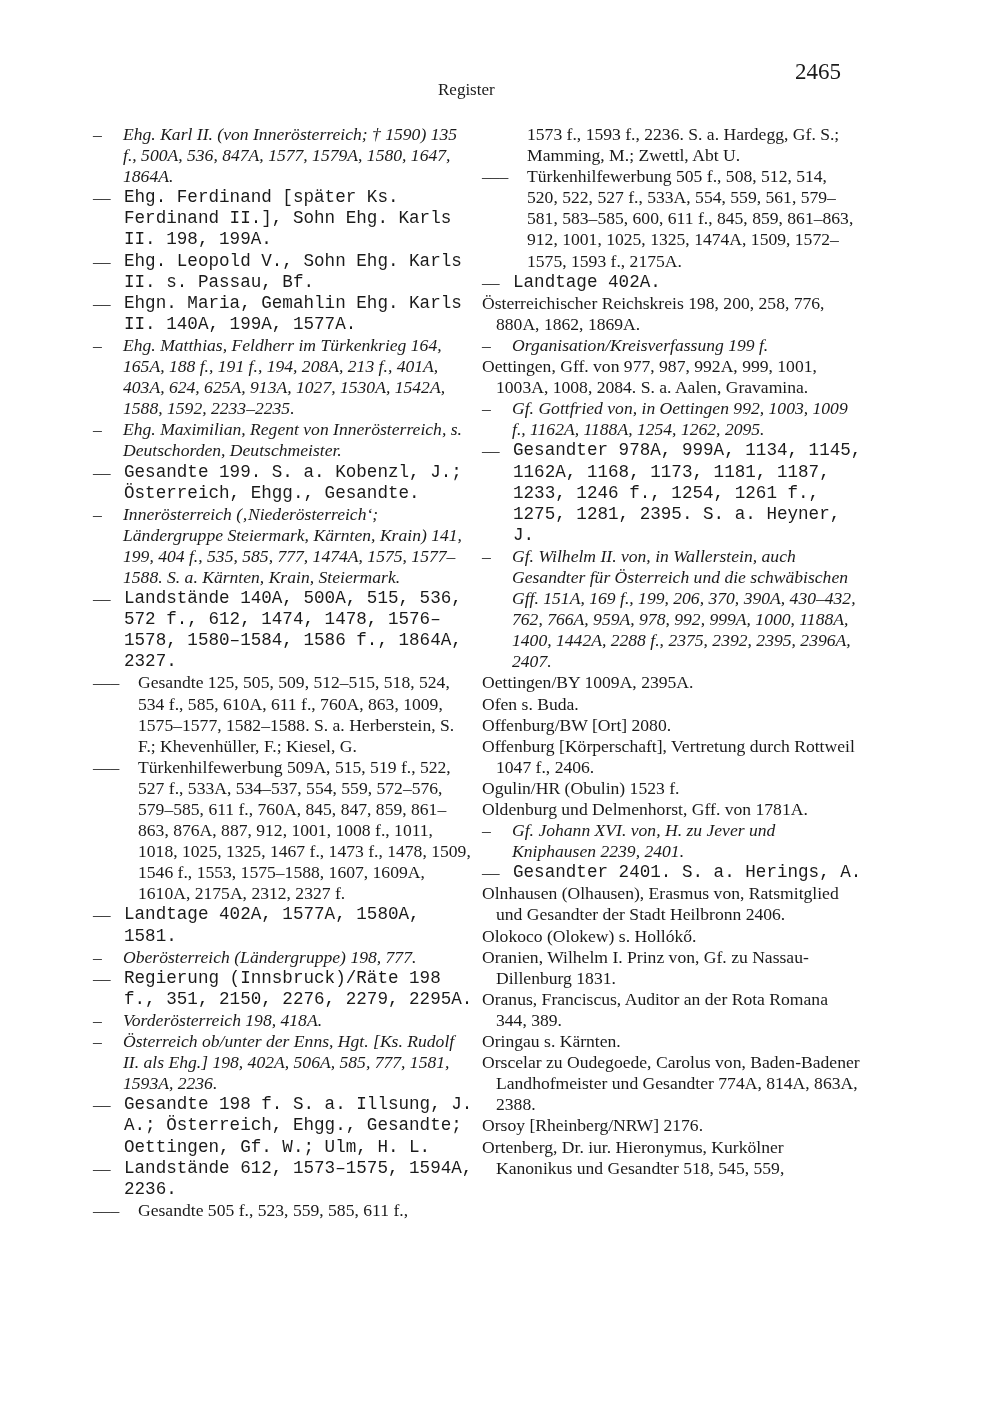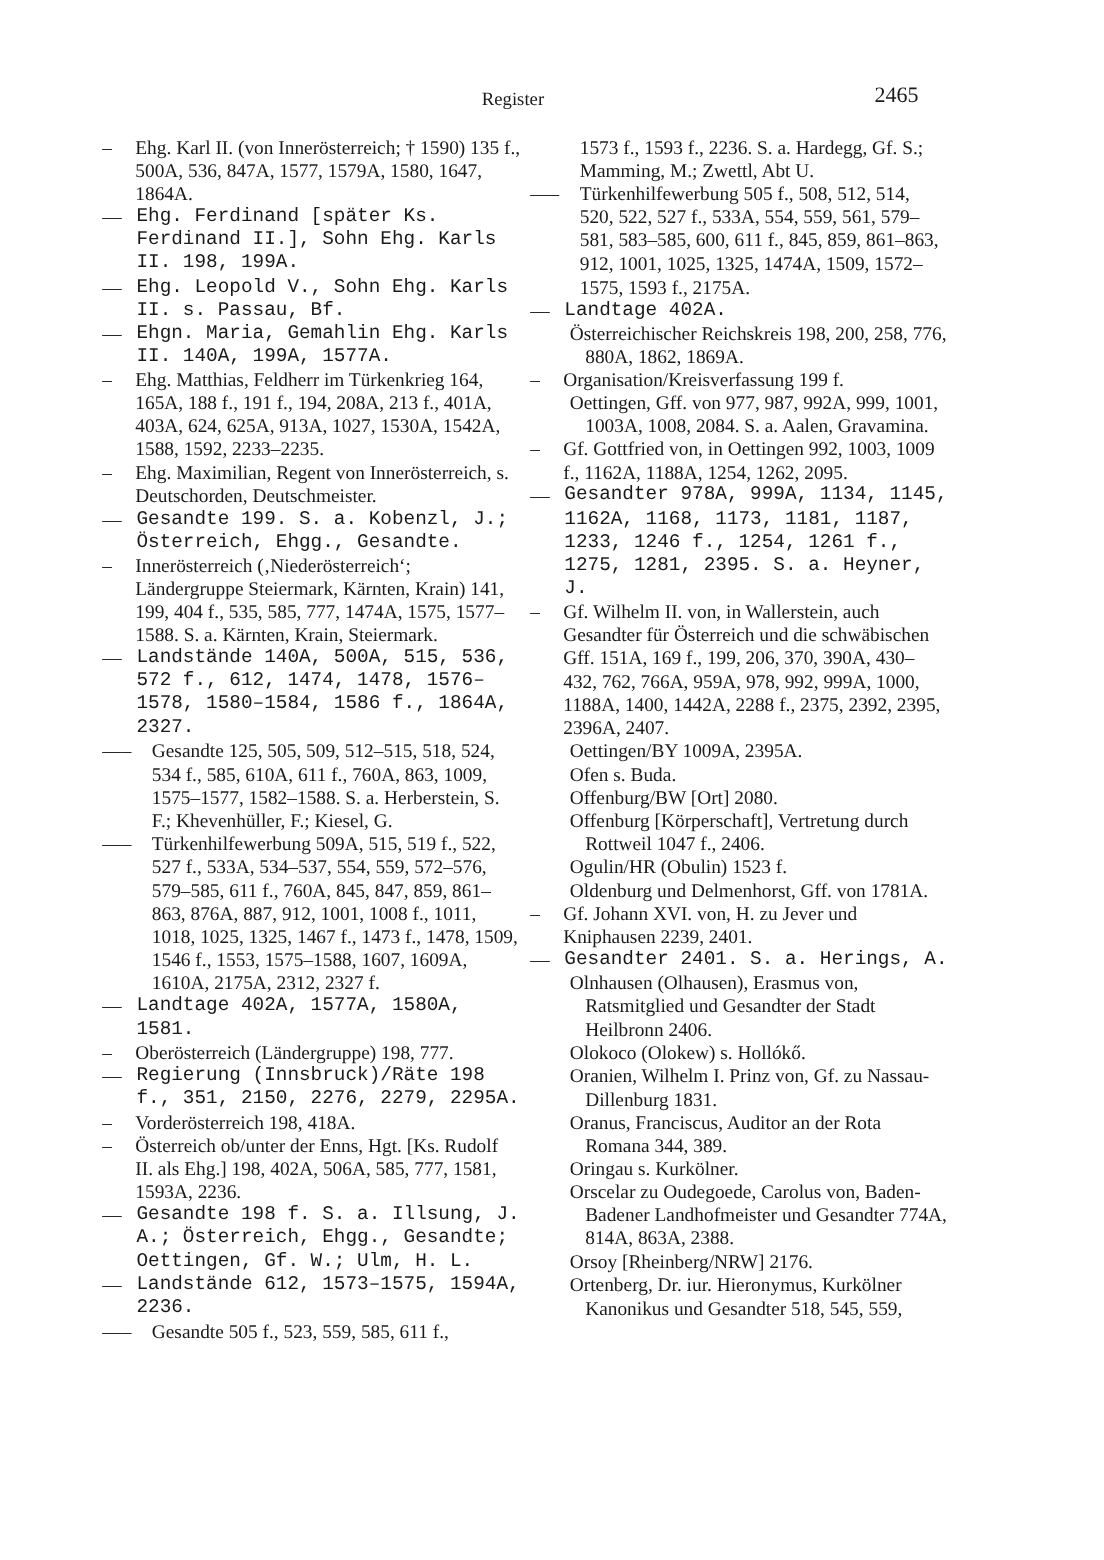--- a/index.html
+++ b/index.html
@@ -7,33 +7,33 @@
     width: 1004px; height: 1418px; position: relative; overflow: hidden;
     font-family: "Liberation Serif", "DejaVu Serif", serif;
     color: #1a1a1a;
   }
   .header-title {
     position: absolute; top: 80px; left: 0; width: 940px; text-align: center;
     font-size: 17px; padding-left: 0;
   }
   .header-title span { position: absolute; left: 438px; }
   .page-number {
-    position: absolute; top: 76px; left: 795px; font-size: 20px;
+    position: absolute; top: 59px; left: 795px; font-size: 23px;
   }
   .col {
     position: absolute; top: 124px; width: 380px;
     font-size: 17.6px; line-height: 21.1px;
   }
   .col.left { left: 93px; }
   .col.right { left: 482px; }
   .entry { position: relative; white-space: normal; }
   .entry .dash { position: absolute; left: 0; top: 0; white-space: pre; }
   .entry .txt { display: block; }
-  .lvl0 .txt { padding-left: 14px; text-indent: -14px; margin-left: 36px; }
-  .lvl1 .txt { padding-left: 30px; }
+  .lvl0 .txt { padding-left: 14px; text-indent: -14px; }
+  .lvl1 .txt { padding-left: 30px; font-style: italic; }
   .lvl2 .txt { padding-left: 31px; font-family: Liberation Mono, monospace; }
   .lvl3 .txt { padding-left: 45px; }
   .cont .txt { padding-left: 45px; }
 </style>
 </head>
 <body>
 
 <div>
   <div class="header-title">
       <span>Register</span>
@@ -185,21 +185,21 @@
     <div class="entry lvl0">
       <span class="txt">Olokoco (Olokew)  s. Hollókő.</span>
     </div>
     <div class="entry lvl0">
       <span class="txt">Oranien, Wilhelm I. Prinz von, Gf. zu Nassau-Dillenburg  1831.</span>
     </div>
     <div class="entry lvl0">
       <span class="txt">Oranus, Franciscus, Auditor an der Rota Romana  344, 389.</span>
     </div>
     <div class="entry lvl0">
-      <span class="txt">Oringau  s. Kurkölner.</span>
+      <span class="txt">Oringau  s. Kärnten.</span>
     </div>
     <div class="entry lvl0">
       <span class="txt">Orscelar zu Oudegoede, Carolus von, Baden-Badener Landhofmeister und Gesandter 774A, 814A, 863A, 2388.</span>
     </div>
     <div class="entry lvl0">
       <span class="txt">Orsoy [Rheinberg/NRW]  2176.</span>
     </div>
     <div class="entry lvl0">
       <span class="txt">Ortenberg, Dr. iur. Hieronymus, Kurkölner Kanonikus und Gesandter  518, 545, 559,</span>
     </div>

